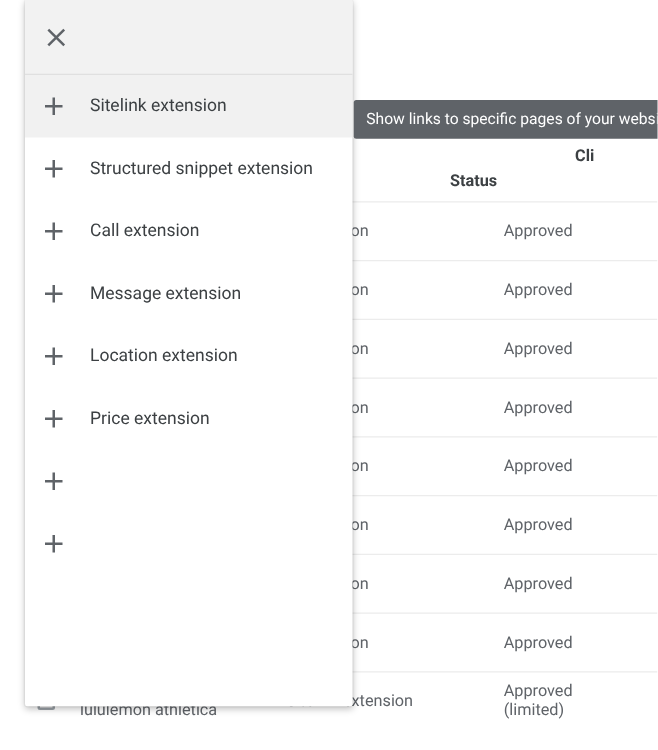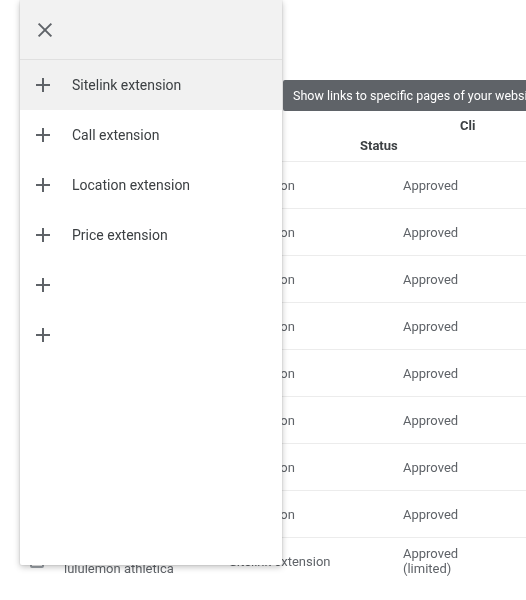--- a/index.html
+++ b/index.html
@@ -196,21 +196,29 @@
   <div class="panel-header">
     <span class="close-icon"></span>
   </div>
   <div class="items" id="panel-items">
       <div class="item highlight">
         <span class="plus-icon"></span>
         <span>Sitelink extension</span>
       </div>
       <div class="item">
         <span class="plus-icon"></span>
+        <span>Structured snippet extension</span>
+      </div>
+      <div class="item">
+        <span class="plus-icon"></span>
         <span>Call extension</span>
+      </div>
+      <div class="item">
+        <span class="plus-icon"></span>
+        <span>Message extension</span>
       </div>
       <div class="item">
         <span class="plus-icon"></span>
         <span>Location extension</span>
       </div>
       <div class="item">
         <span class="plus-icon"></span>
         <span>Price extension</span>
       </div>
       <div class="item">

